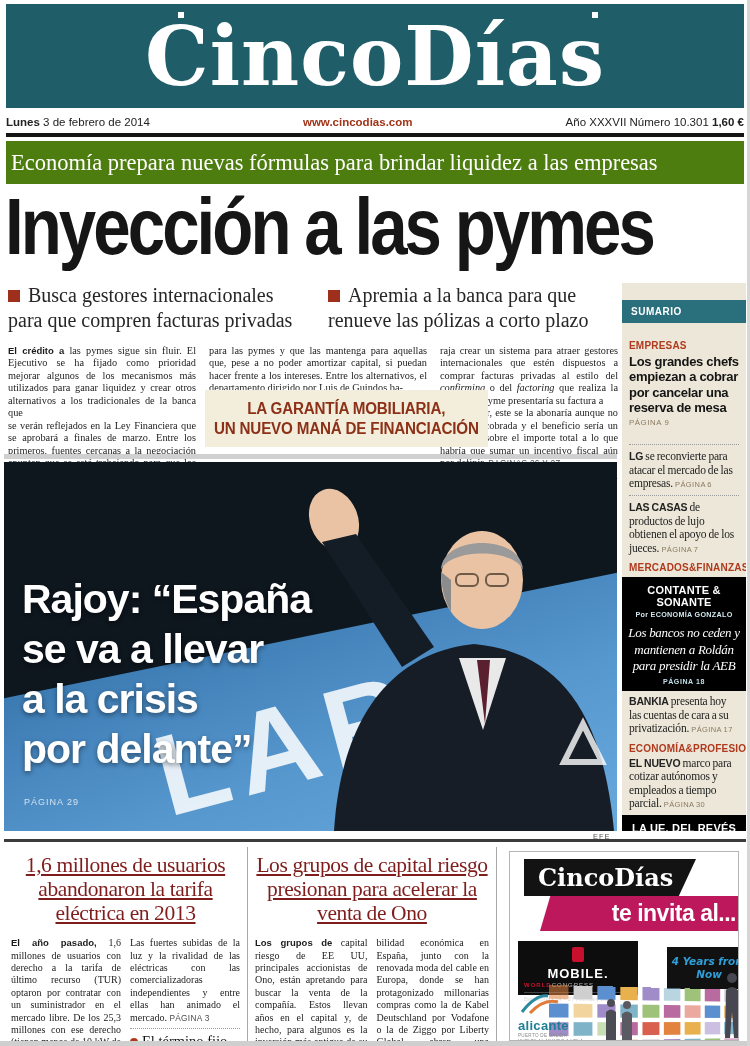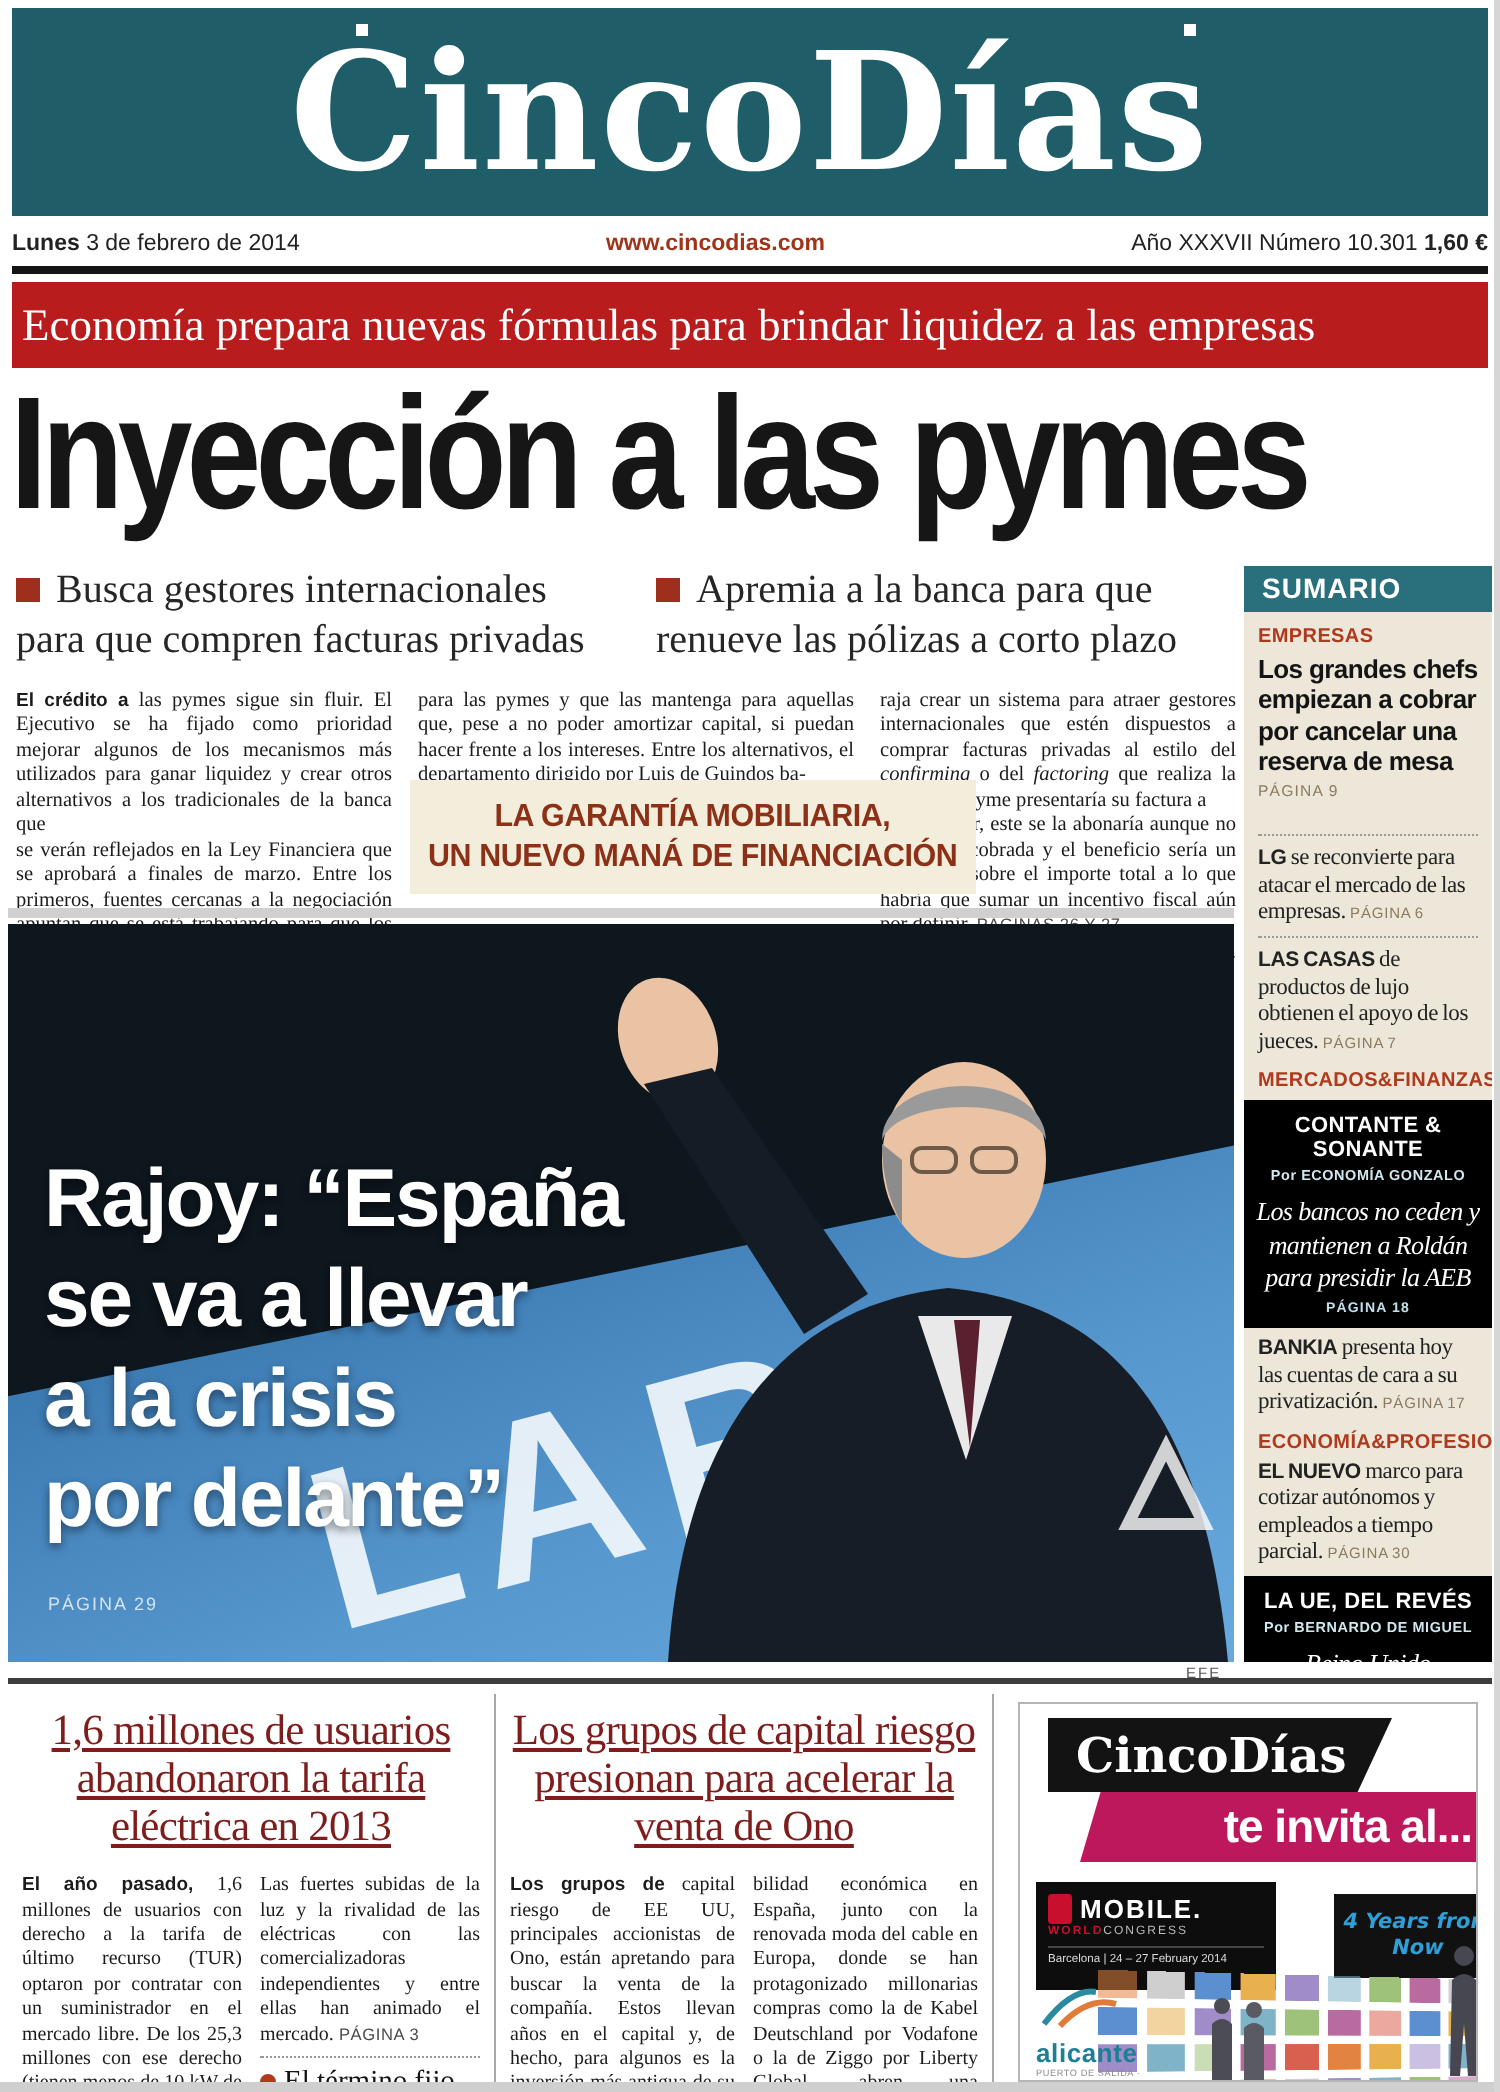--- a/index.html
+++ b/index.html
@@ -12,21 +12,21 @@
         letter-spacing:1px;line-height:1;transform:scaleY(1.02);}
   .regdot{position:absolute;width:6px;height:6px;background:#fff;top:8px;}
   .dot1{left:172px;} .dot2{left:586px;}
   
   .dateline{position:absolute;left:6px;top:111px;width:738px;height:21px;display:flex;
             align-items:center;justify-content:space-between;font-size:11.5px;color:#222;}
   .dateline b{font-weight:bold;}
   .site{color:#a03318;font-weight:bold;}
   .blackrule{position:absolute;left:6px;top:133px;width:738px;height:4px;background:#141414;}
   
-  .kicker{position:absolute;left:6px;top:141px;width:738px;height:43px;background:#b91c1c;
+  .kicker{position:absolute;left:6px;top:141px;width:738px;height:43px;background:#4d7c0f;
           color:#ffffff;font-family:"Liberation Serif",serif;font-size:22.5px;
           line-height:43px;padding-left:5px;box-sizing:border-box;white-space:nowrap;}
   
   .headline{position:absolute;left:5px;top:187px;font-size:80px;font-weight:bold;color:#161616;
             letter-spacing:-3.5px;line-height:1;transform:scaleX(.84);transform-origin:left top;
             white-space:nowrap;}
   
   .subheads{position:absolute;left:8px;top:283px;width:612px;display:flex;gap:30px;}
   .subhead{width:290px;font-family:"Liberation Serif",serif;font-size:20px;line-height:1.25;color:#262626;}
   .sqbullet{display:inline-block;width:12px;height:12px;background:#9e2f1d;margin-right:8px;}
@@ -57,21 +57,21 @@
          color:rgba(255,255,255,.85);transform:rotate(-15deg);letter-spacing:10px;line-height:1;}
   .quote{position:absolute;left:18px;top:112px;color:#ffffff;font-weight:bold;font-size:41px;
          line-height:1.22;letter-spacing:-1px;white-space:pre-line;
          text-shadow:0 2px 5px rgba(0,0,0,.45);}
   .quote-page{position:absolute;left:20px;top:335px;color:rgba(255,255,255,.75);font-size:9px;
          letter-spacing:1px;}
   .credit{position:absolute;left:593px;top:832px;font-size:7.5px;color:#555;letter-spacing:1px;}
   
   .sumario{position:absolute;left:622px;top:283px;width:124px;height:548px;background:#ece7d8;
            box-sizing:border-box;padding:0 7px;overflow:hidden;}
-  .sumario-header{margin:0 -7px;background:#2a6f7c;color:#fff;font-weight:bold;font-size:14px;
+  .sumario-header{margin:17px -7px;background:#2a6f7c;color:#fff;font-weight:bold;font-size:10px;
            height:23px;line-height:23px;padding-left:9px;letter-spacing:.5px;}
   .seclabel{color:#b03a1e;font-weight:bold;font-size:10px;letter-spacing:.2px;margin:7px 0 3px;}
   .feature-title{font-weight:bold;font-size:13px;line-height:1.18;color:#141414;letter-spacing:-.3px;}
   .pagelabel{font-size:7.8px;color:#8a7a60;letter-spacing:.6px;margin:3px 0 17px;}
   .dotted{border-bottom:1px dotted #9a9a9a;margin:2px 0 5px;}
   .sitem{font-family:"Liberation Serif",serif;font-size:11.5px;line-height:1.18;color:#222;
          letter-spacing:-.2px;word-spacing:-.5px;margin-bottom:4px;}
   .sitem .slead{font-family:"Liberation Sans",sans-serif;font-weight:bold;font-size:10.5px;}
   .sitem .spage{font-size:7.5px;font-family:"Liberation Sans",sans-serif;color:#8a7a60;letter-spacing:.4px;}
   .tealbox{margin:4px -7px;background:#000000;color:#fff;text-align:center;padding:7px 4px 6px;}
@@ -99,21 +99,21 @@
       background:#ffffff;overflow:hidden;}
   .adstrip1{position:absolute;left:14px;top:7px;width:172px;height:37px;background:#131313;
       clip-path:polygon(0 0,100% 0,90% 100%,0 100%);color:#fff;
       font-family:"DejaVu Serif",serif;font-weight:bold;font-size:24px;line-height:37px;padding-left:14px;
       box-sizing:border-box;}
   .adstrip2{position:absolute;left:30px;top:44px;width:206px;height:35px;background:#be185d;
       clip-path:polygon(5% 0,100% 0,100% 100%,0 100%);color:#fff;font-weight:bold;font-size:23px;
       line-height:35px;text-align:right;padding-right:10px;box-sizing:border-box;letter-spacing:-.5px;}
   .mwc{position:absolute;left:8px;top:89px;width:120px;height:54px;background:#0d0d0d;color:#fff;
       box-sizing:border-box;padding:6px 6px 4px;}
-  .mwc-row{display:flex;align-items:center;gap:4px;}
+  .mwc-row{display:flex;align-items:center;gap:4px;flex-direction:column;}
   .mwc-ico{width:12px;height:15px;background:#c8102e;border-radius:2px;}
   .mwc-name{font-weight:bold;font-size:13px;letter-spacing:1px;}
   .mwc-sub{font-size:6px;letter-spacing:1px;margin-top:1px;}
   .mwc-sub .w{color:#c8102e;font-weight:bold;} .mwc-sub .c{color:#bbb;}
   .mwc-date{font-size:5.8px;color:#ddd;border-top:1px solid #444;margin-top:4px;padding-top:3px;}
   .yfn{position:absolute;left:157px;top:95px;width:84px;height:42px;background:#111;color:#2f9fd8;
       display:flex;align-items:center;justify-content:center;text-align:center;
       font-family:"DejaVu Sans",sans-serif;font-style:italic;font-weight:bold;font-size:10.5px;line-height:1.2;}
   .mosaic{position:absolute;left:62px;top:138px;width:176px;display:grid;
       grid-template-columns:repeat(9,17px);grid-auto-rows:14px;gap:2px;

